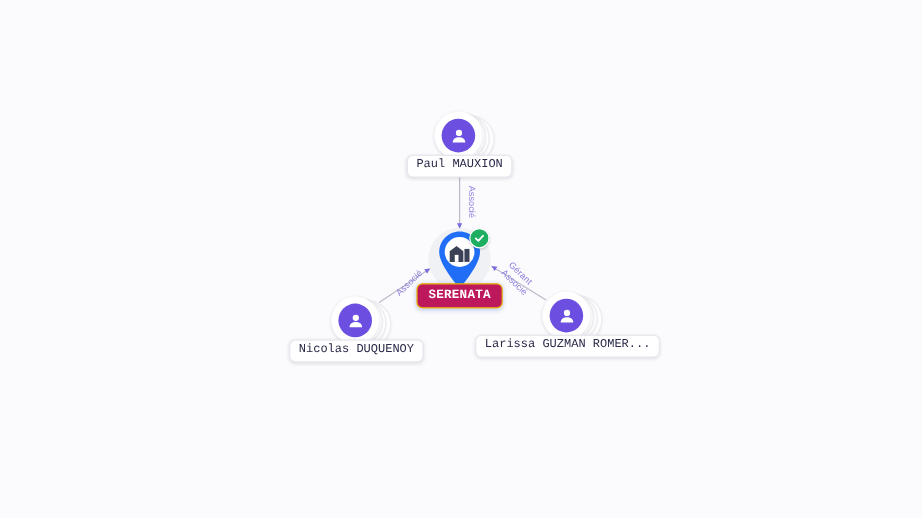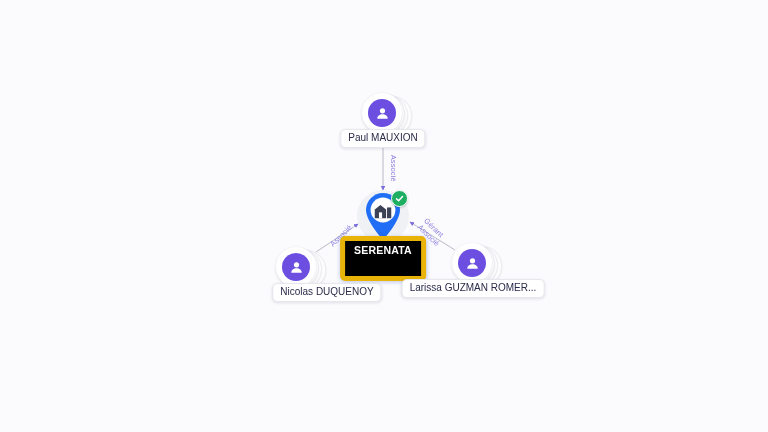--- a/index.html
+++ b/index.html
@@ -121,29 +121,30 @@
     transform: translateX(-50%);
     white-space: nowrap;
     background: #ffffff;
     border: 1px solid #e7e7ee;
     border-radius: 5px;
     padding: 2px 7px 3px 7px;
     font-size: 10px;
     line-height: 12px;
     color: #2a2a4a;
     box-shadow: 0 1px 3px rgba(40,40,80,.13);
+    font-family: Liberation Mono, monospace;
   }
   .node-label.primary {
-    background: #000000;
-    border: 5px solid #eab308;
+    background: #be185d;
+    border: 1px solid #eab308;
     color: #ffffff;
     font-weight: 700;
     font-size: 10.5px;
     letter-spacing: .2px;
-    padding: 3px 9px 20px 9px;
+    padding: 3px 9px 4px 9px;
     border-radius: 5px;
     box-shadow: 0 1px 4px rgba(20,70,180,.28);
   }
 
   
   .edge-label {
     position: absolute;
     white-space: nowrap;
     font-size: 7.5px;
     line-height: 8.5px;
@@ -232,21 +233,21 @@
       <div class="stack-card c1"></div>
       <div class="person-disc">
         <span class="avatar-circle">
           <svg width="17" height="17" viewBox="0 0 24 24" fill="#ffffff">
             <circle cx="12" cy="8.2" r="3.7"></circle>
             <path d="M4.6 19.4c0-4 3.4-6.2 7.4-6.2s7.4 2.2 7.4 6.2z"></path>
           </svg>
         </span>
       </div>
     </div>
-    <div class="node-label" style="left:0px; top:15px;margin-left:30px;">Nicolas DUQUENOY</div>
+    <div class="node-label" style="left:0px; top:15px;">Nicolas DUQUENOY</div>
   </div>
 
   <div class="node" style="left:473px; top:264px;">
     <div class="person-stack">
       <div class="stack-card c3"></div>
       <div class="stack-card c2"></div>
       <div class="stack-card c1"></div>
       <div class="person-disc">
         <span class="avatar-circle">
           <svg width="17" height="17" viewBox="0 0 24 24" fill="#ffffff">

